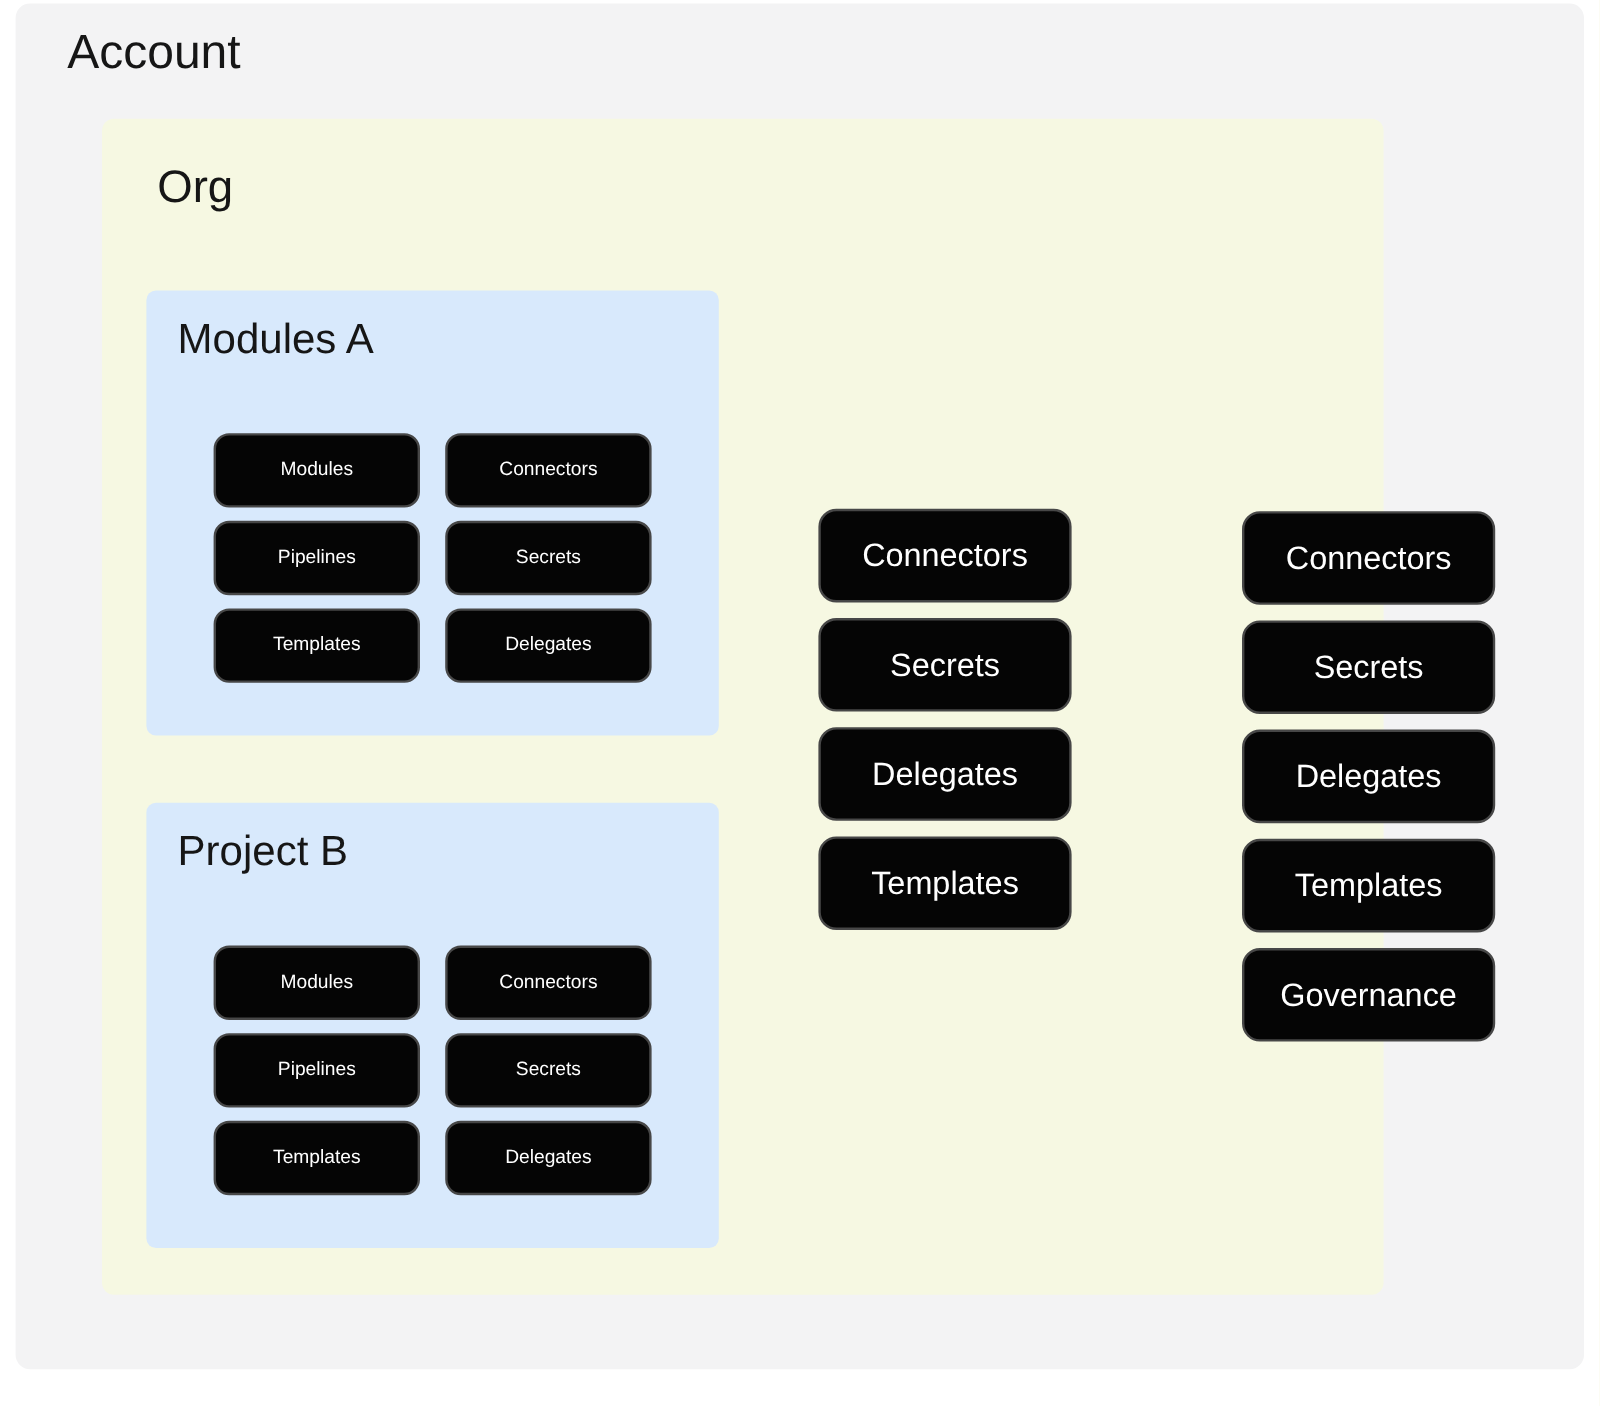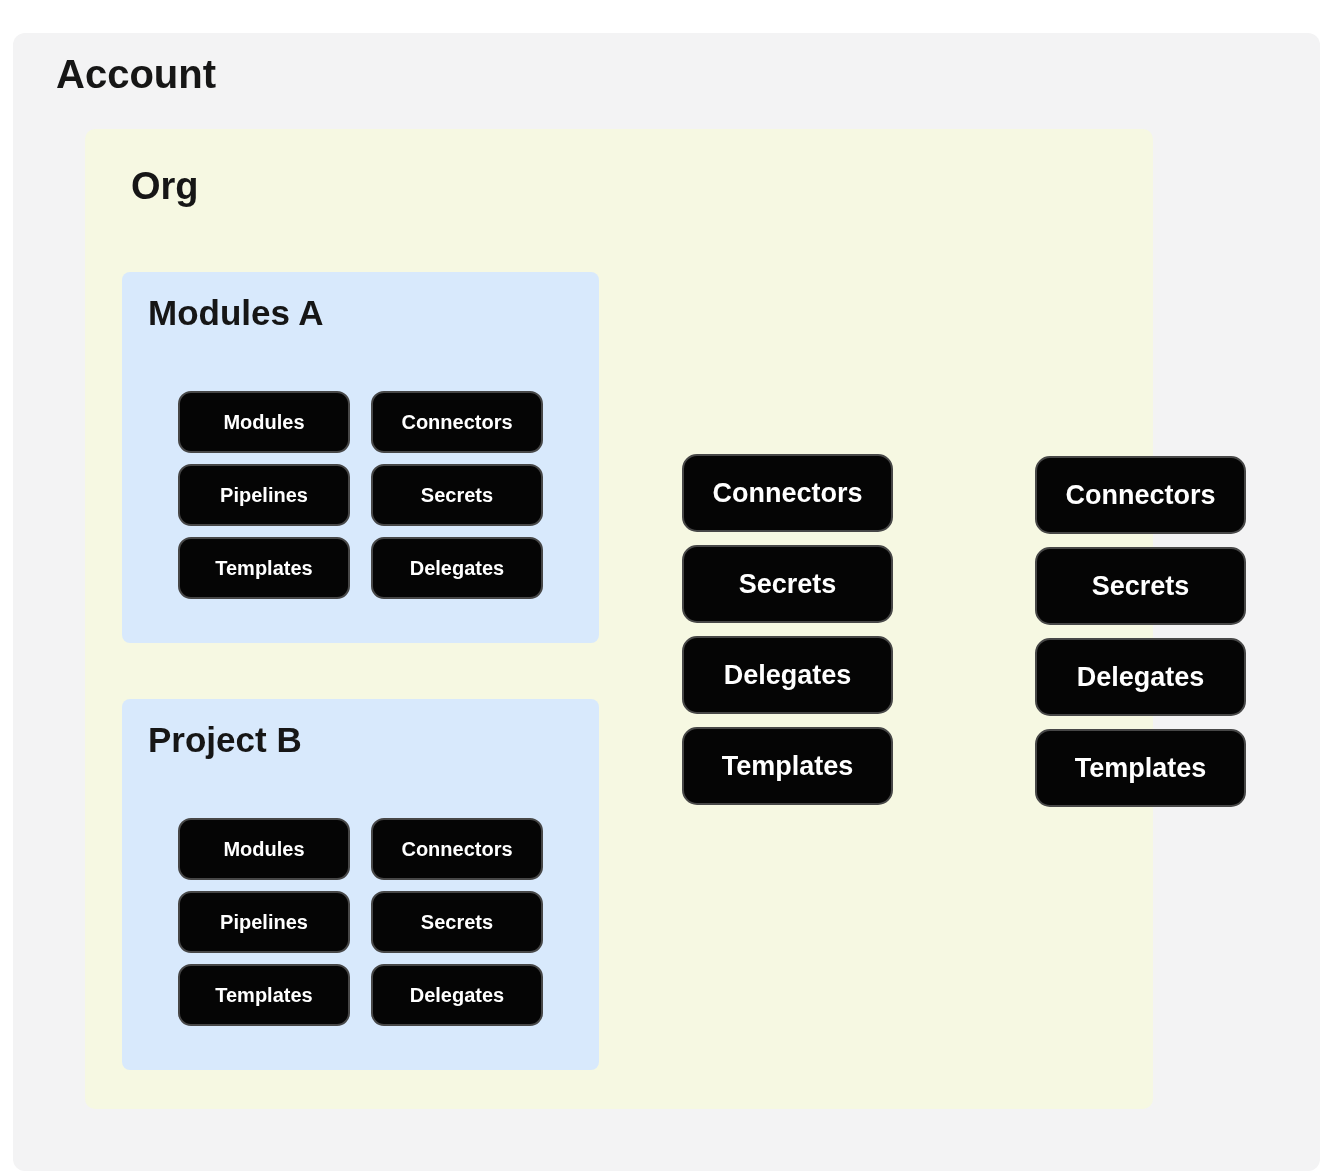--- a/index.html
+++ b/index.html
@@ -15,22 +15,22 @@
   *{margin:0;padding:0;box-sizing:border-box;}
   html,body{width:1333px;height:1172px;}
   body{
     background:var(--page-bg);
     font-family:"Liberation Sans", sans-serif;
     color:var(--title-text);
     position:relative;
     overflow:hidden;
   }
   .account-box{
-    position:absolute;left:13px;top:33px;width:1307px;height:1138px;
-    background:var(--account-fill);border-radius:12px;font-weight:bold;
+    position:absolute;left:13px;top:3px;width:1307px;height:1138px;
+    background:var(--account-fill);border-radius:12px;
   }
   .account-title{
     position:absolute;left:43px;top:21px;
     font-size:40px;line-height:1.0;color:var(--title-text);
   }
   .org-box{
     position:absolute;left:72px;top:96px;width:1068px;height:980px;
     background:var(--org-fill);border-radius:10px;
   }
   .org-title{
@@ -54,21 +54,21 @@
     column-gap:21px;row-gap:11px;
   }
   .pill{
     background:var(--node-fill);
     border:2.5px solid var(--node-border);
     color:var(--node-text);
     display:flex;align-items:center;justify-content:center;
     text-align:center;
   }
   .pill-sm{
-    width:172px;height:62px;border-radius:13px;font-size:20px;
+    width:172px;height:62px;border-radius:13px;font-size:16px;
   }
   .pill-lg{
     width:211px;height:78px;border-radius:15px;font-size:27px;
   }
   .org-column{
     position:absolute;left:597px;top:325px;
     display:flex;flex-direction:column;gap:13px;
   }
   .account-column{
     position:absolute;left:1022px;top:423px;
@@ -114,14 +114,15 @@
       <div class="pill pill-lg">Delegates</div>
       <div class="pill pill-lg">Templates</div>
     </div>
   </div>
 
   <div class="account-column">
     <div class="pill pill-lg">Connectors</div>
     <div class="pill pill-lg">Secrets</div>
     <div class="pill pill-lg">Delegates</div>
     <div class="pill pill-lg">Templates</div>
+    <div class="pill pill-lg">Governance</div>
   </div>
 </div>
 
 </body></html>

